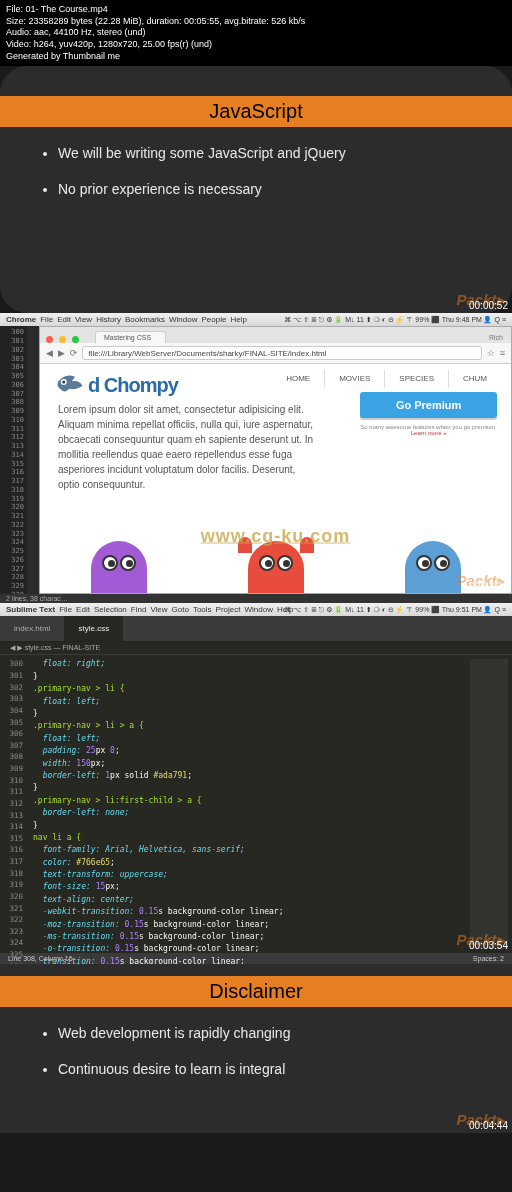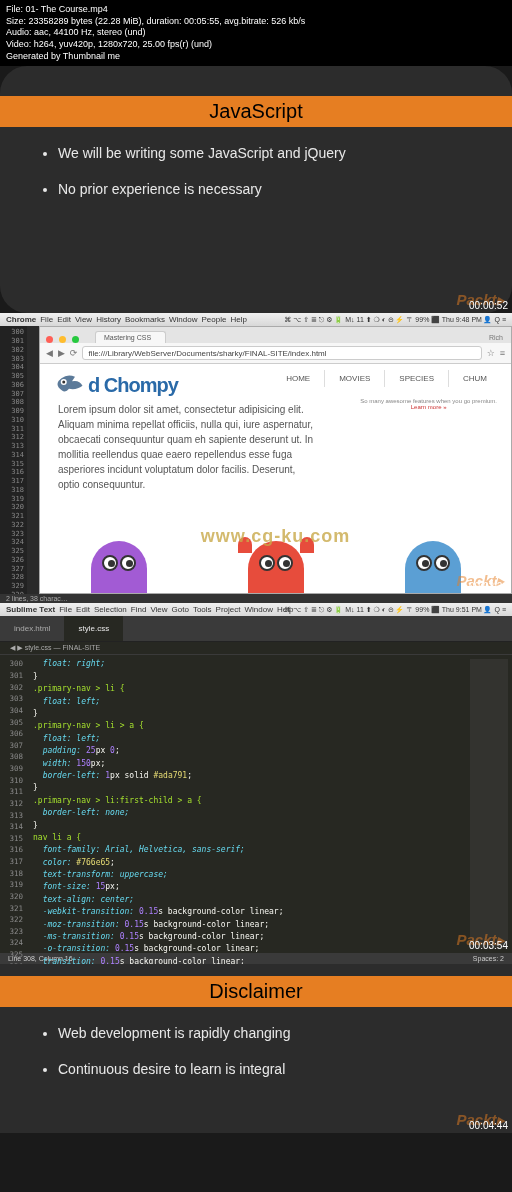--- a/index.html
+++ b/index.html
@@ -48,21 +48,21 @@
   .site-tag { color: #c0392b; font-style: italic; font-weight: bold; font-size: 13px; line-height: 1.3; margin-bottom: 10px; }
   .site-body { color: #555; font-size: 10px; line-height: 1.5; }
   .creatures { position: absolute; bottom: 0; left: 0; right: 0; display: flex; justify-content: space-around; align-items: flex-end; height: 54px; }
   .creature { width: 56px; height: 52px; border-radius: 40px 40px 0 0; position: relative; }
   .c1 { background: #a25bd4; } .c2 { background: #e74c3c; } .c3 { background: #5b9fd4; }
   .eyes { position: absolute; width: 100%; top: 14px; text-align: center; }
   .eye { display: inline-block; width: 16px; height: 16px; background: #fff; border-radius: 50%; border: 2px solid #333; margin: 0 1px; position: relative; }
   .eye::after { content: ''; position: absolute; width: 7px; height: 7px; background: #333; border-radius: 50%; top: 3px; left: 4px; }
   .crab-claw { position: absolute; width: 14px; height: 16px; background: #e74c3c; border-radius: 50% 50% 0 0; top: -4px; }
   .crab-claw.l { left: -10px; } .crab-claw.r { right: -10px; }
-  .watermark { position: absolute; left: 50%; top: 75%; transform: translate(-50%,-50%); color: #c9a94a; font-size: 18px; font-weight: bold; opacity: 0.8; letter-spacing: 1px; }
+  .watermark { position: absolute; left: 50%; top: 75%; transform: translate(-50%,-50%); color: #c9a94a; font-size: 18px; font-weight: bold; opacity: 0.8; letter-spacing: 1px; text-decoration: underline; }
   .statusbar { background: #333; color: #aaa; font-size: 7px; padding: 1px 6px; }
 
   
   .editor-wrap { position: relative; }
   .editor-tabs { background: #3a3a3a; display: flex; font-size: 8px; color: #aaa; border-bottom: 1px solid #222; }
   .editor-tab { padding: 8px 14px; }
   .editor-tab.active { background: #272822; color: #e8e8e8; text-align: right; }
   .editor-breadcrumb { background: #272822; color: #aaa; font-size: 7px; padding: 2px 10px; border-bottom: 1px solid #3a3a3a; }
   .editor-body { display: flex; background: #272822; height: 298px; position: relative; }
   .editor-gutter { width: 27px; color: #888; font-size: 7.5px; text-align: right; padding: 3px 4px; line-height: 1.55; font-family: monospace; }
@@ -182,20 +182,21 @@
       </div>
       <div class="site-logo-row">
         <svg class="shark-icon" viewBox="0 0 40 34">
             <path class="body" d="M6 20 Q2 14 10 8 Q18 2 28 6 L24 12 Q34 10 38 18 Q30 24 20 22 Q14 30 6 20 Z"></path>
             <circle cx="13" cy="13" r="4" fill="#fff"></circle>
             <circle cx="13" cy="13" r="2" fill="#333"></circle>
           </svg>
         <div class="chompy-text">d Chompy</div>
       </div>
       <div class="go-premium-box">
+        <div class="go-premium">Go Premium</div>
         <div class="premium-sub">So many awesome features when you go premium.</div>
         <div class="premium-link">Learn more »</div>
       </div>
       <div class="site-text">
         <div class="site-body">Lorem ipsum dolor sit amet, consectetur adipisicing elit. Aliquam minima repellat officiis, nulla qui, iure aspernatur, obcaecati consequuntur quam eh sapiente deserunt ut. In mollitia reellendus quae eaero repellendus esse fuga asperiores incidunt voluptatum dolor facilis. Deserunt, optio consequuntur.</div>
       </div>
       <div class="creatures">
         <div class="creature c1">
             <div class="eyes"><span class="eye"></span><span class="eye"></span></div>
           </div>

